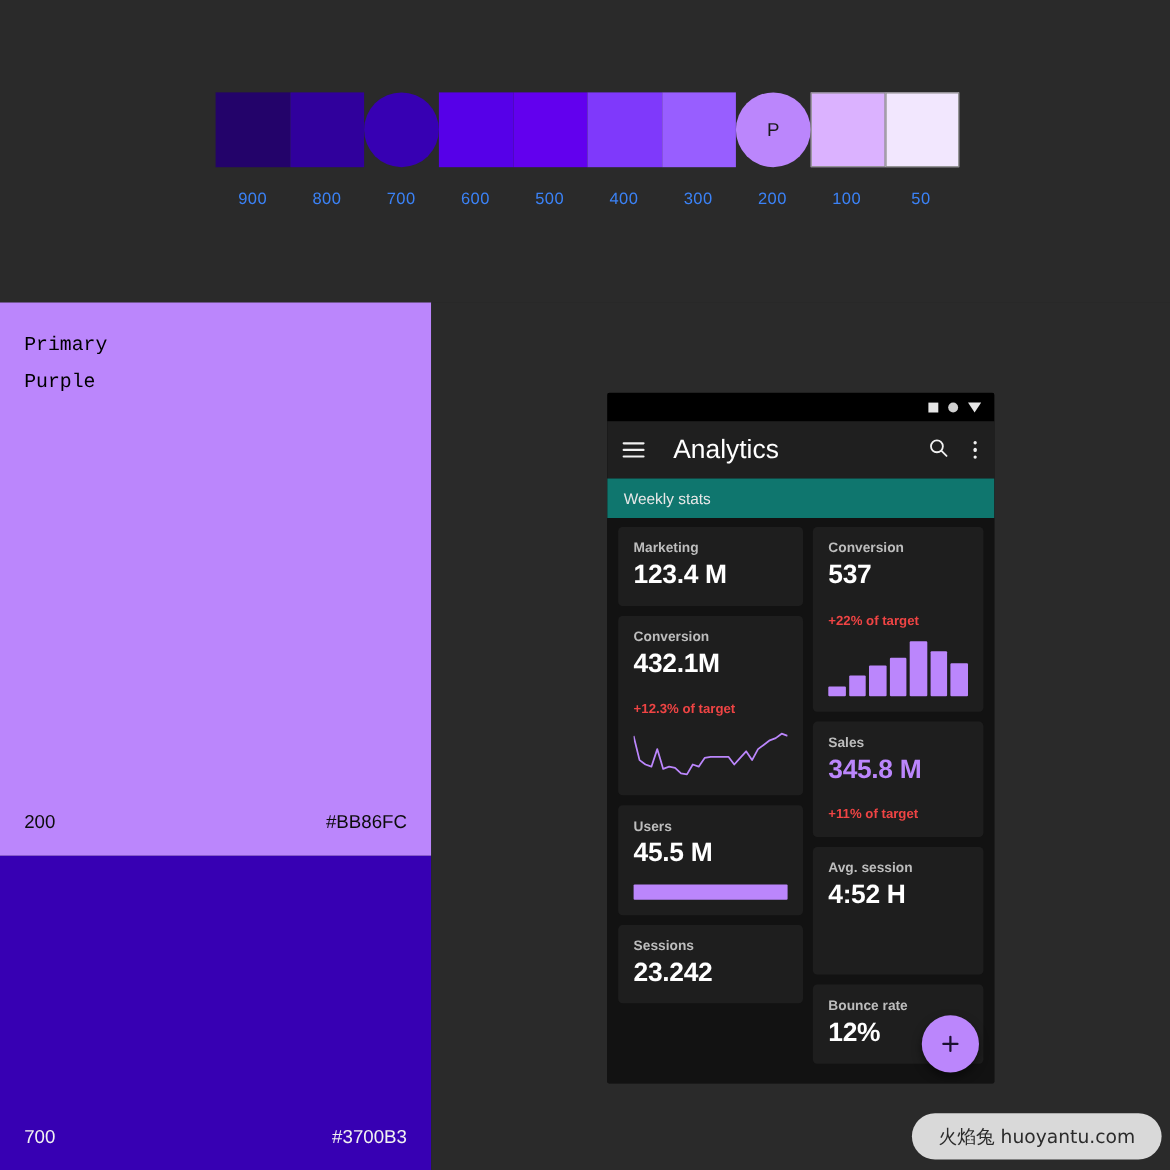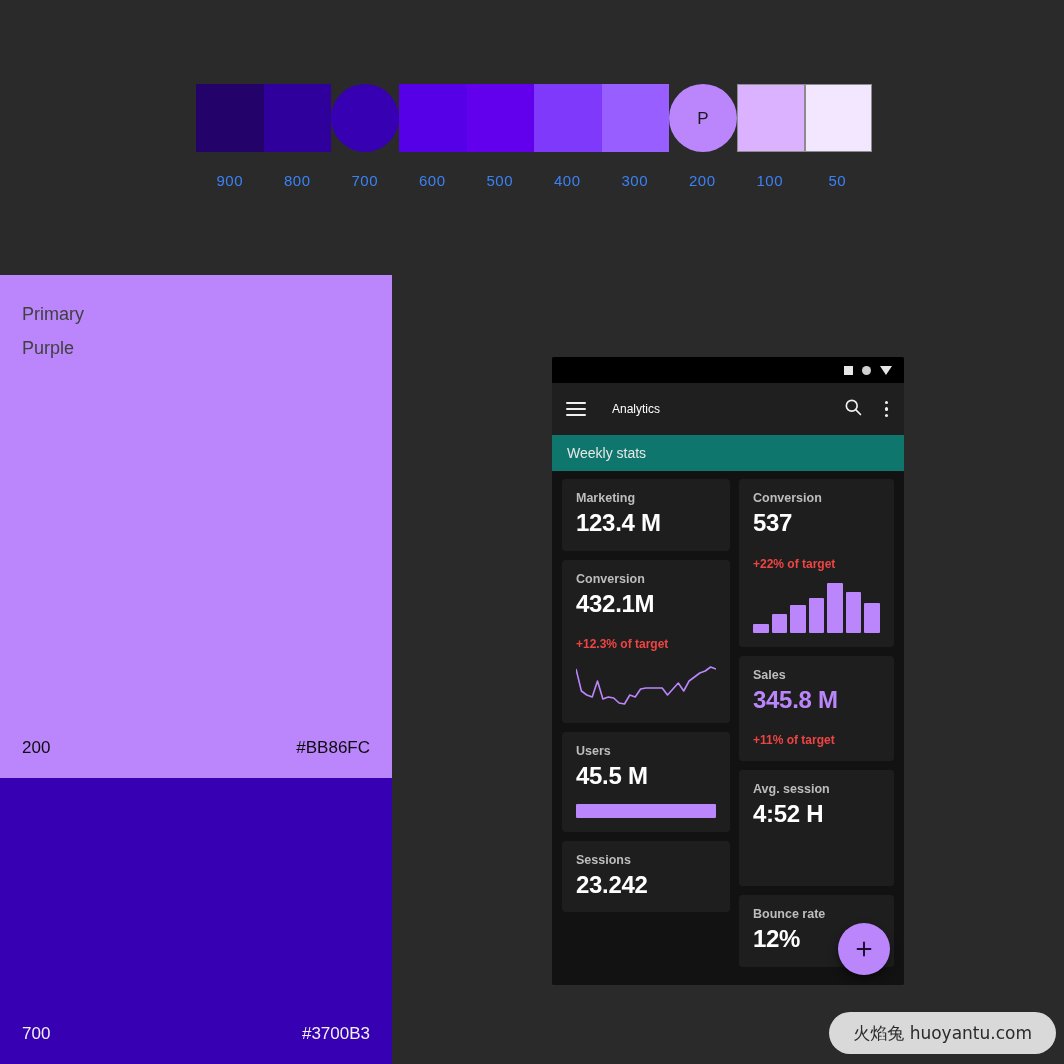--- a/index.html
+++ b/index.html
@@ -87,22 +87,22 @@
     width: 392px;
     height: 286px;
     background: #3700B3;
   }
   .panel-title {
     position: absolute;
     left: 22px;
     top: 22px;
     font-size: 18px;
     line-height: 1.9;
-    color: #404040;
-    font-family: Liberation Sans, sans-serif;
+    color: #000000;
+    font-family: Liberation Mono, monospace;
   }
   .panel-title span { display: block; }
   .panel-footer {
     position: absolute;
     left: 0;
     right: 0;
     bottom: 20px;
     display: flex;
     justify-content: space-between;
     padding: 0 22px;
@@ -169,21 +169,21 @@
     display: flex;
     flex-direction: column;
     gap: 4px;
     cursor: pointer;
   }
   #hamburger-icon i {
     display: block; height: 2px; background: #f0f0f0; border-radius: 1px;
   }
   #app-title {
     margin-left: 26px;
-    font-size: 12px;
+    font-size: 24px;
     color: #ffffff;
     flex: 1;
   }
   #search-icon { margin-right: 20px; cursor: pointer; }
   #overflow-icon {
     display: flex; flex-direction: column; gap: 3px; cursor: pointer; padding: 2px;
   }
   #overflow-icon i {
     width: 3.5px; height: 3.5px; border-radius: 50%; background: #f0f0f0; display: block;
   }

